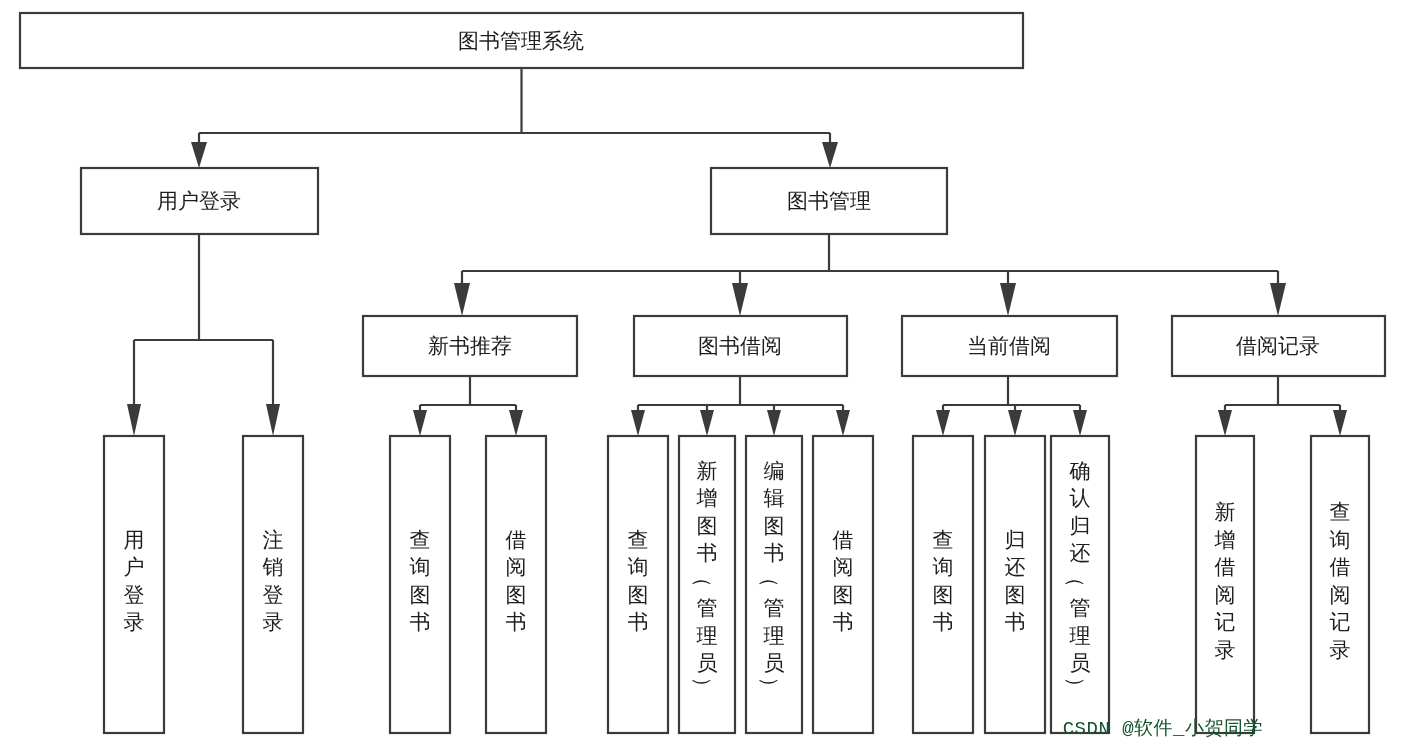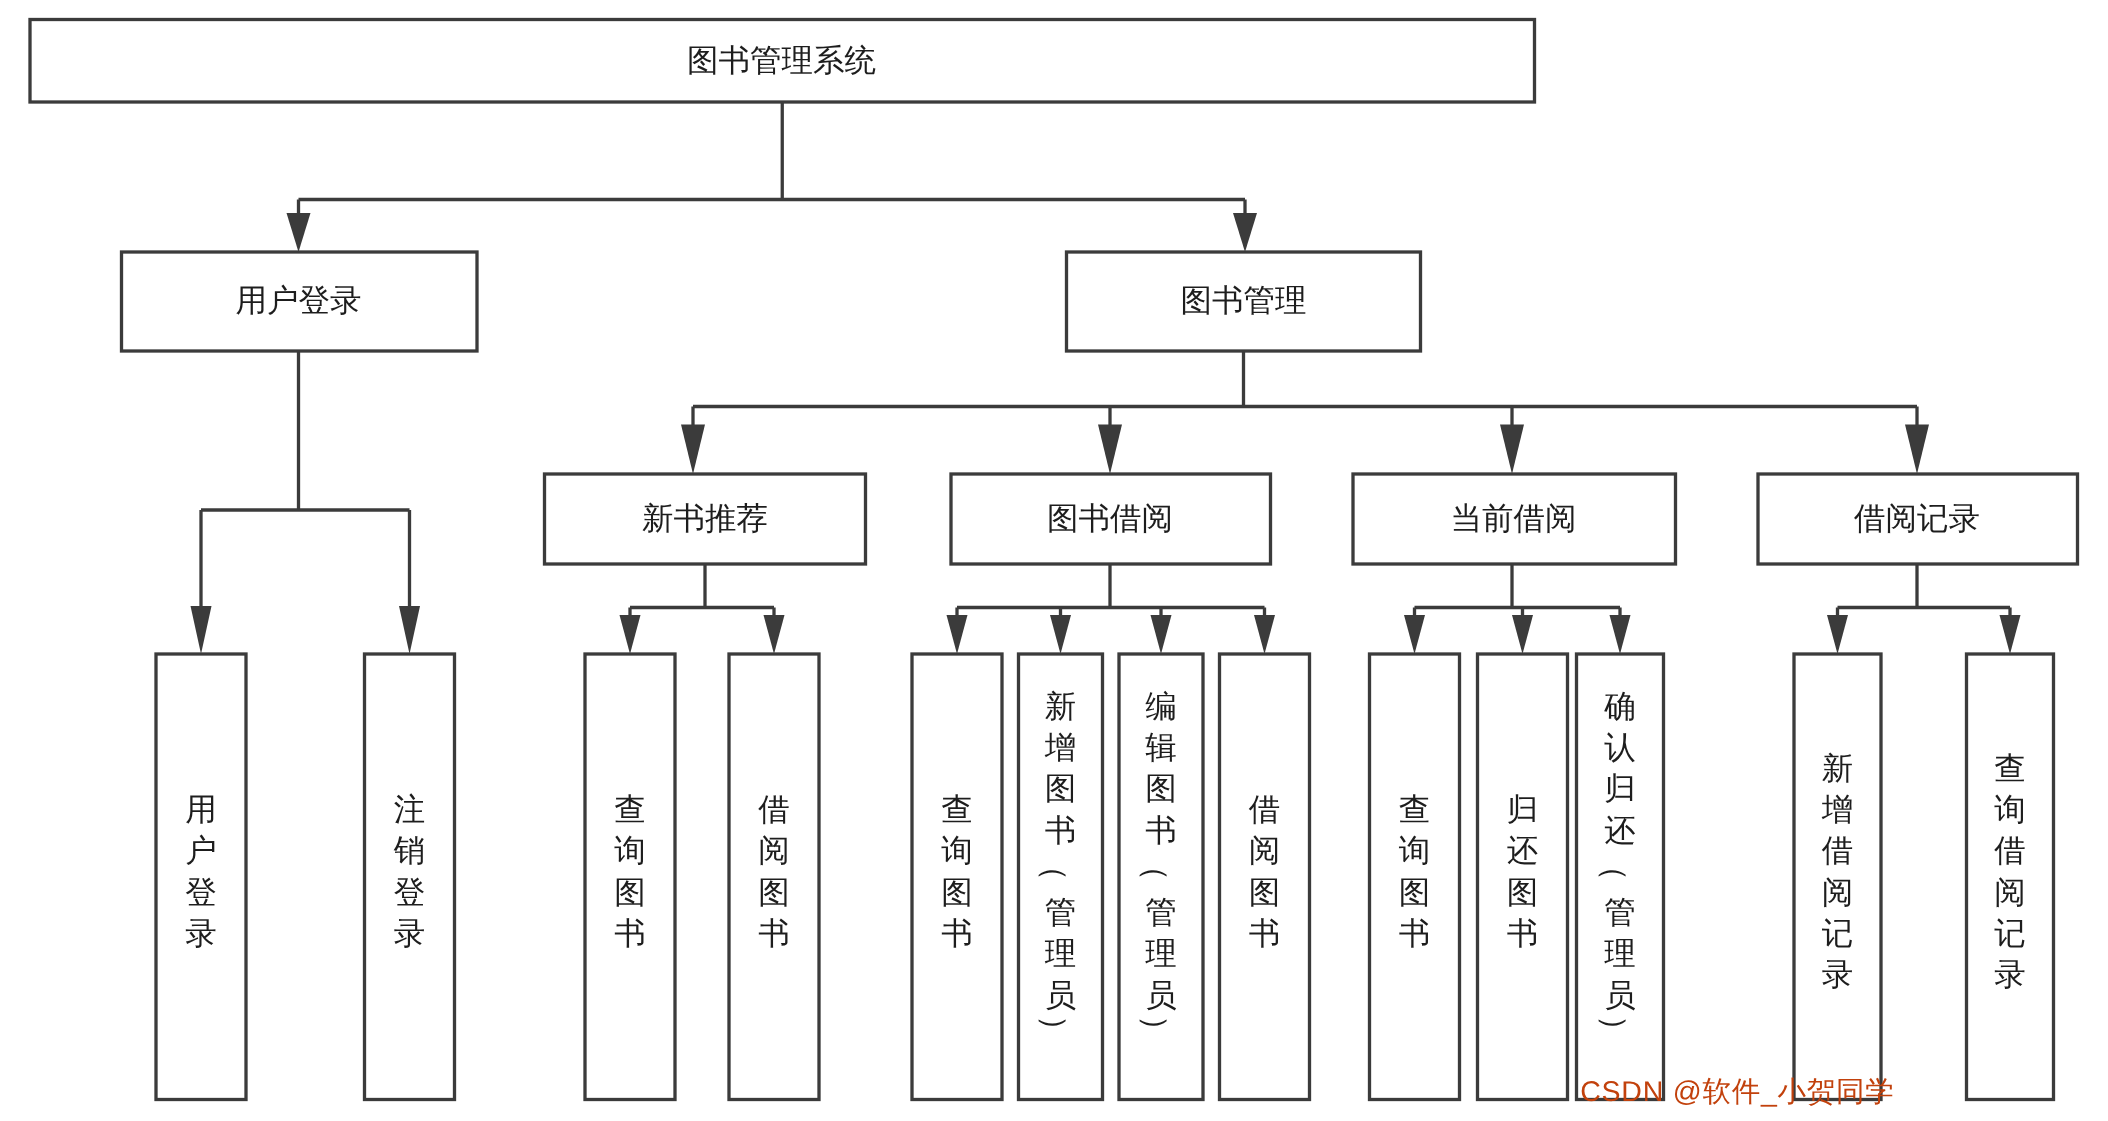--- a/index.html
+++ b/index.html
@@ -52,23 +52,23 @@
   .node-label-v {
     font-family: "Liberation Sans", "DejaVu Sans", sans-serif;
     font-size: 21px;
     fill: #1d1d1d;
     text-anchor: middle;
   }
   .watermark-text {
     position: absolute;
     right: 8px;
     bottom: 6px;
-    font-family: Liberation Sans, sans-serif;
+    font-family: Liberation Mono, monospace;
     font-size: 19px;
-    color: #c2410c;
+    color: #14532d;
     white-space: nowrap;
     letter-spacing: 0.5px;
     user-select: none;
   }
 </style>
 </head>
 <body>
 
 <div id="diagram-root">
 

